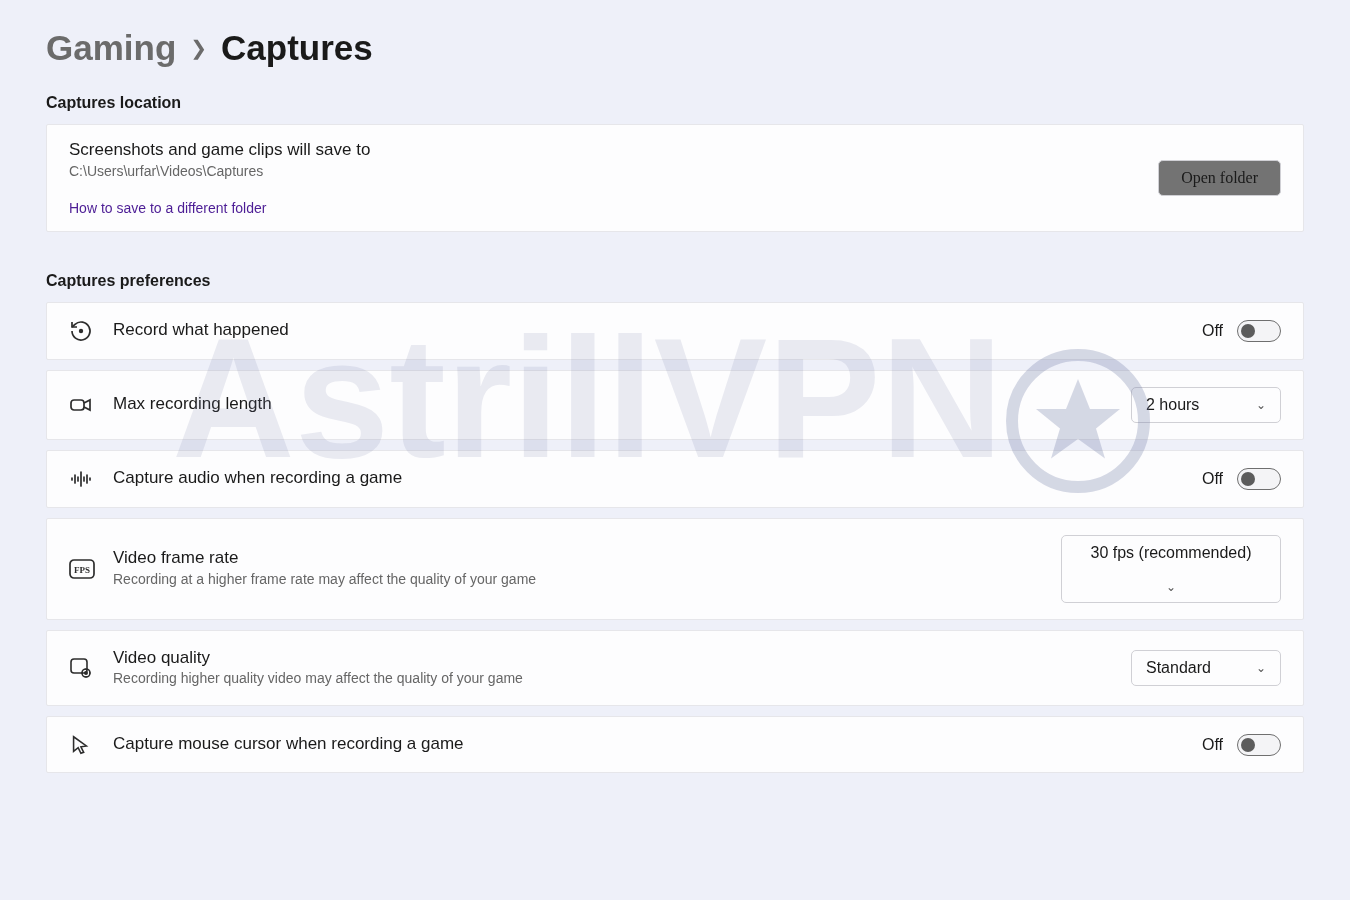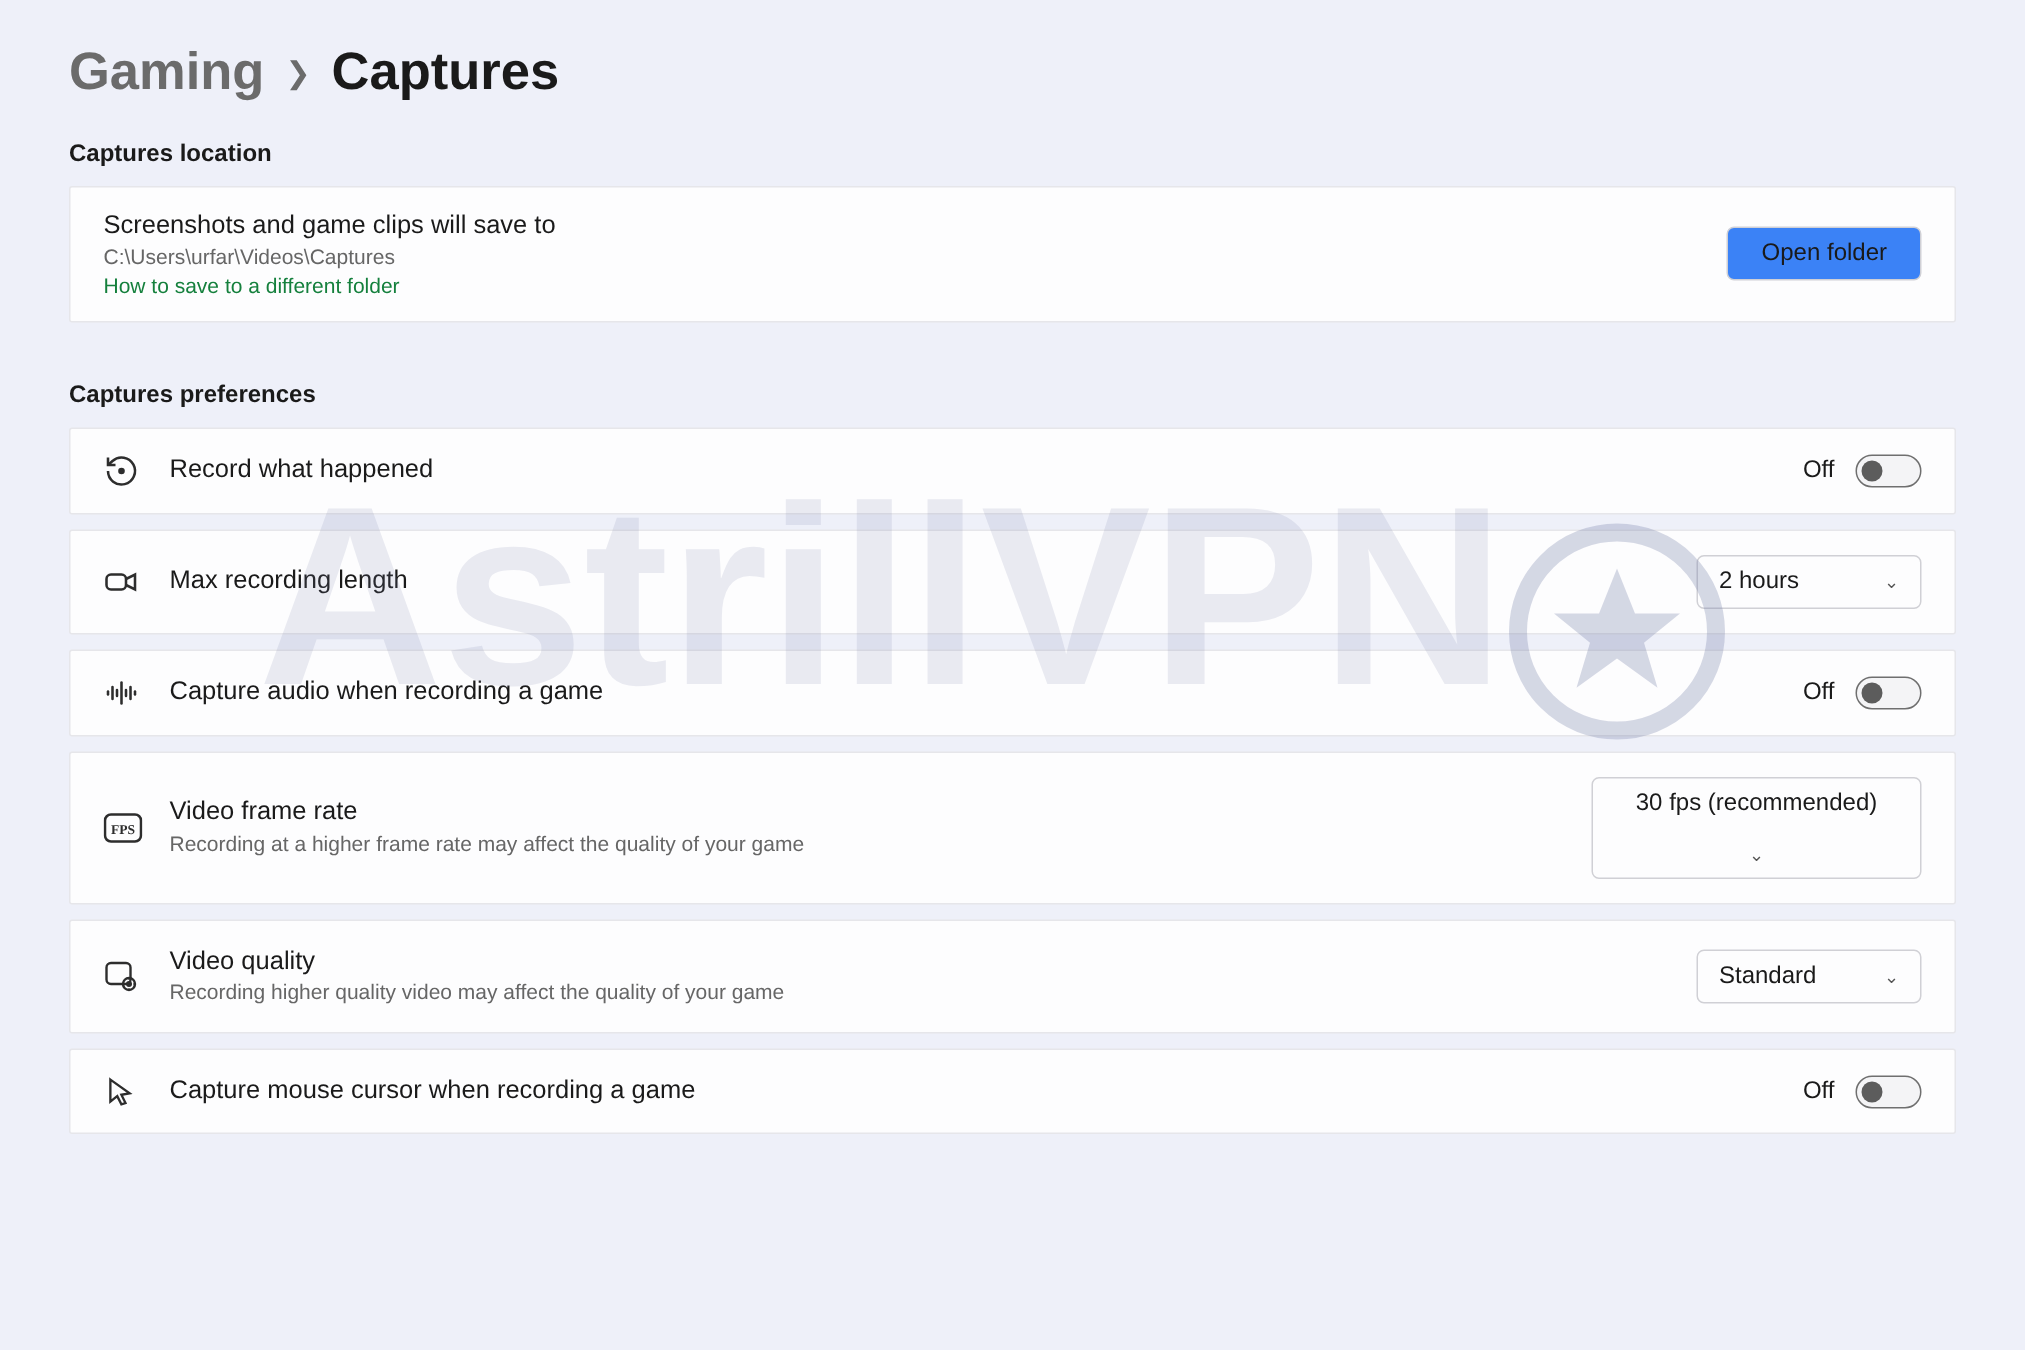--- a/index.html
+++ b/index.html
@@ -81,24 +81,24 @@
     font-weight: 400;
     line-height: 1.35;
   }
   .card .sub {
     font-size: 14px;
     color: #666;
     line-height: 1.4;
   }
   .card .link {
     font-size: 14px;
-    color: #15803d;
+    color: #4c1d95;
     cursor: pointer;
     display: inline-block;
-    margin-top: 0;
+    margin-top: 18px;
   }
   .control-col {
     display: flex;
     align-items: center;
     gap: 14px;
     flex-shrink: 0;
   }
   .toggle-label { font-size: 16px; color: #1a1a1a; }
   .toggle {
     width: 44px;
@@ -112,28 +112,28 @@
   .toggle .knob {
     width: 14px;
     height: 14px;
     background: #5c5c5c;
     border-radius: 50%;
     position: absolute;
     top: 3px;
     left: 3px;
   }
   .btn {
-    background: #3b82f6;
+    background: #737373;
     border: 1px solid #d0d0d5;
     border-radius: 5px;
     padding: 8px 22px;
     font-size: 16px;
     color: #1a1a1a;
     cursor: pointer;
-    font-family: Liberation Sans, sans-serif;
+    font-family: Liberation Serif, serif;
   }
   .dropdown {
     background: #fdfdfe;
     border: 1px solid #d0d0d5;
     border-radius: 5px;
     padding: 8px 14px;
     font-size: 16px;
     color: #1a1a1a;
     cursor: pointer;
     display: flex;

